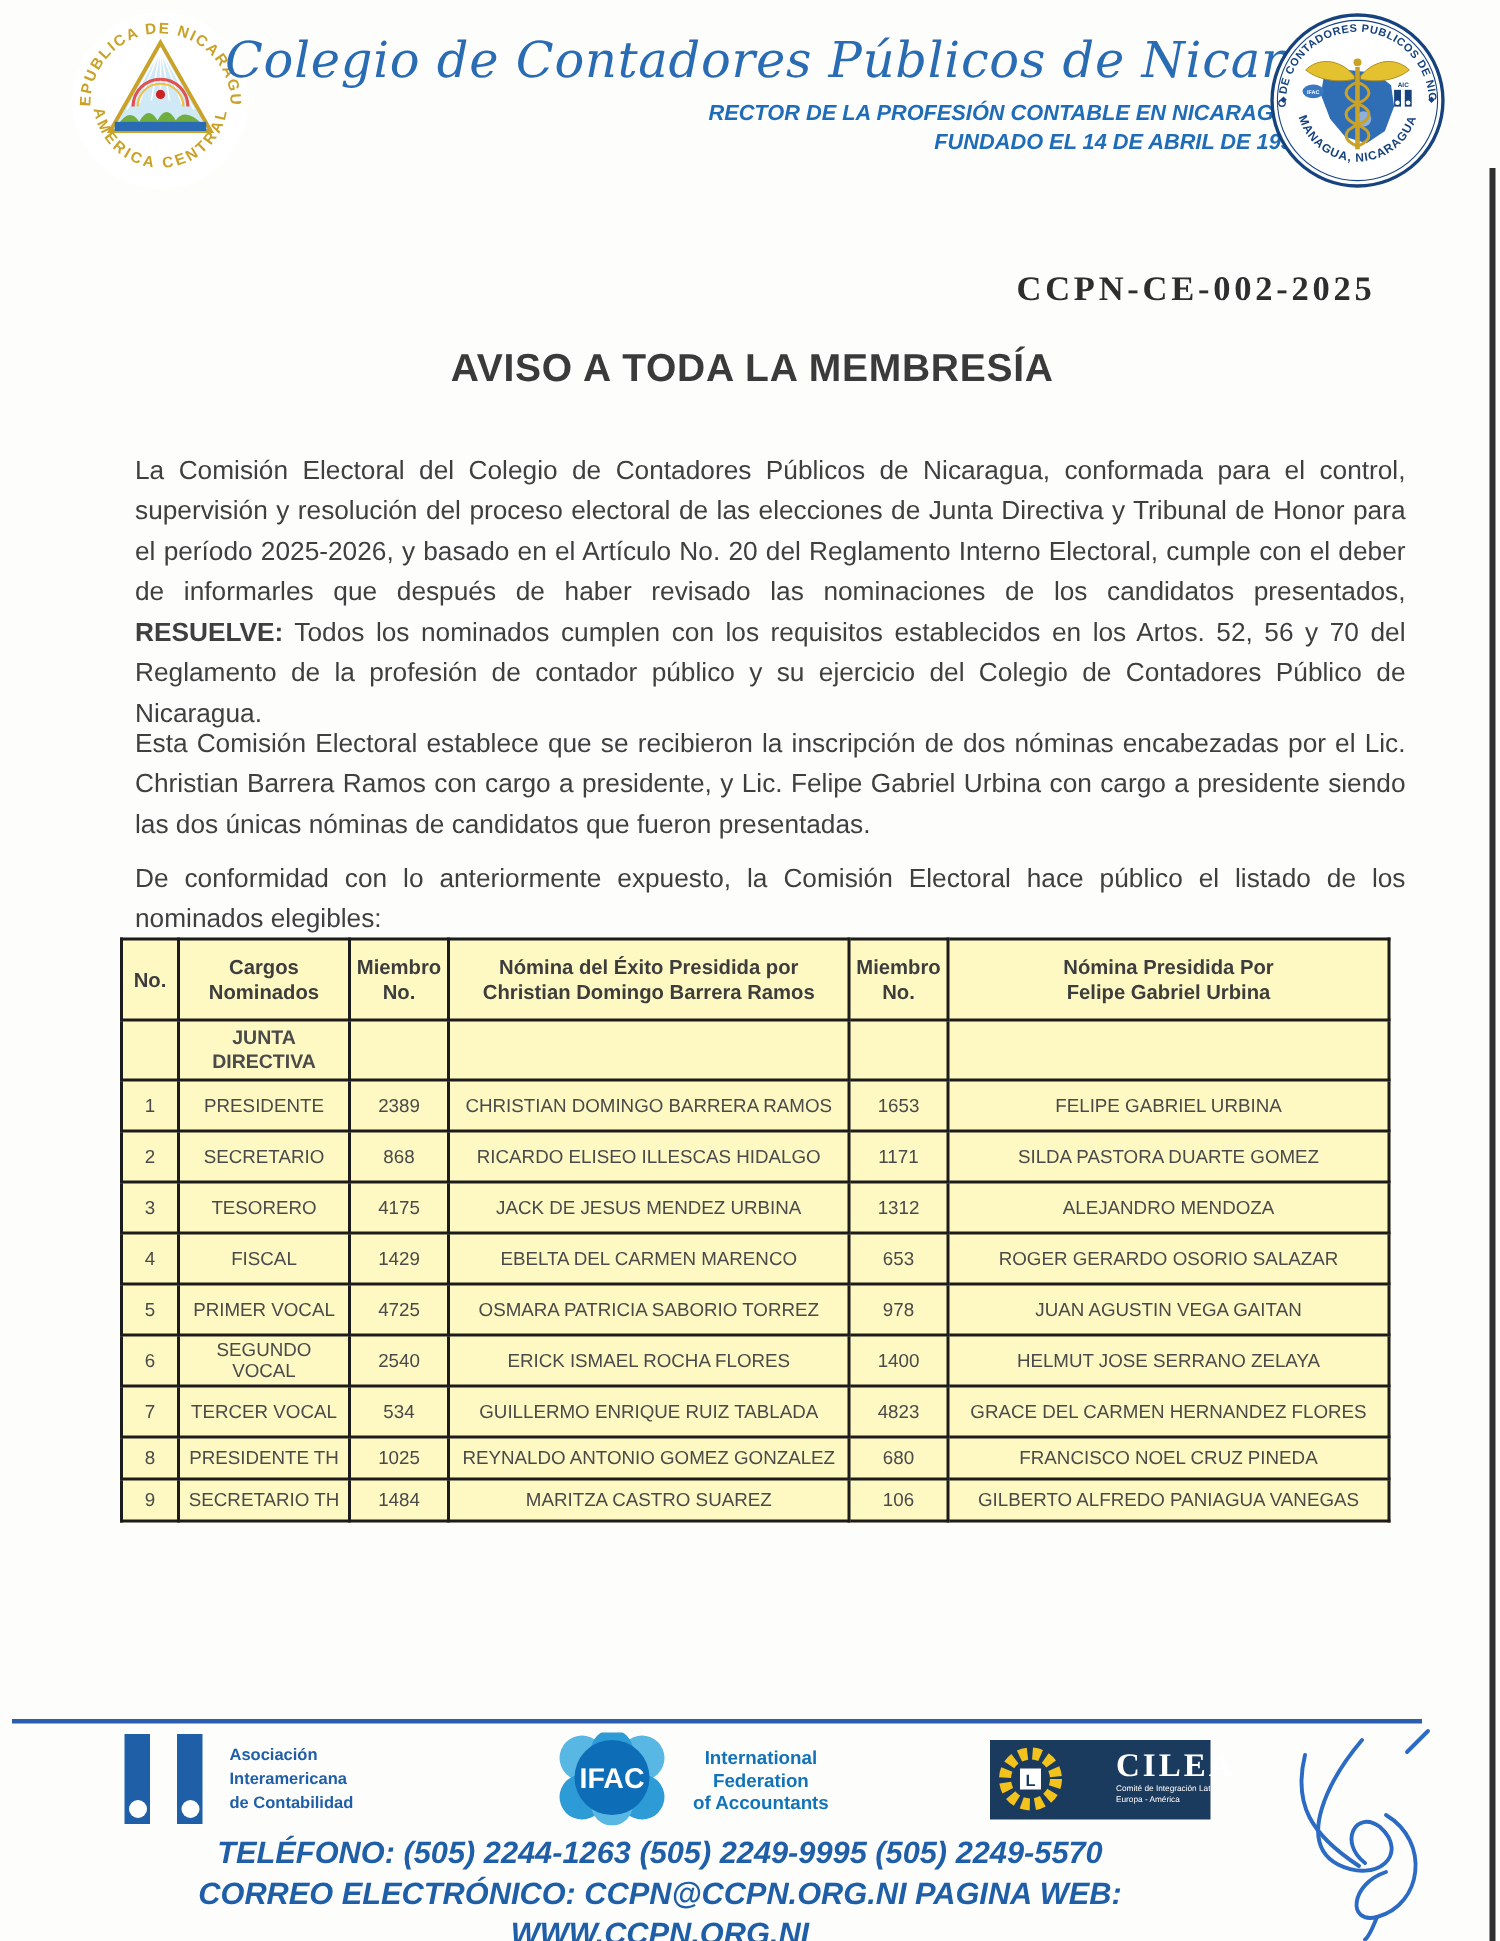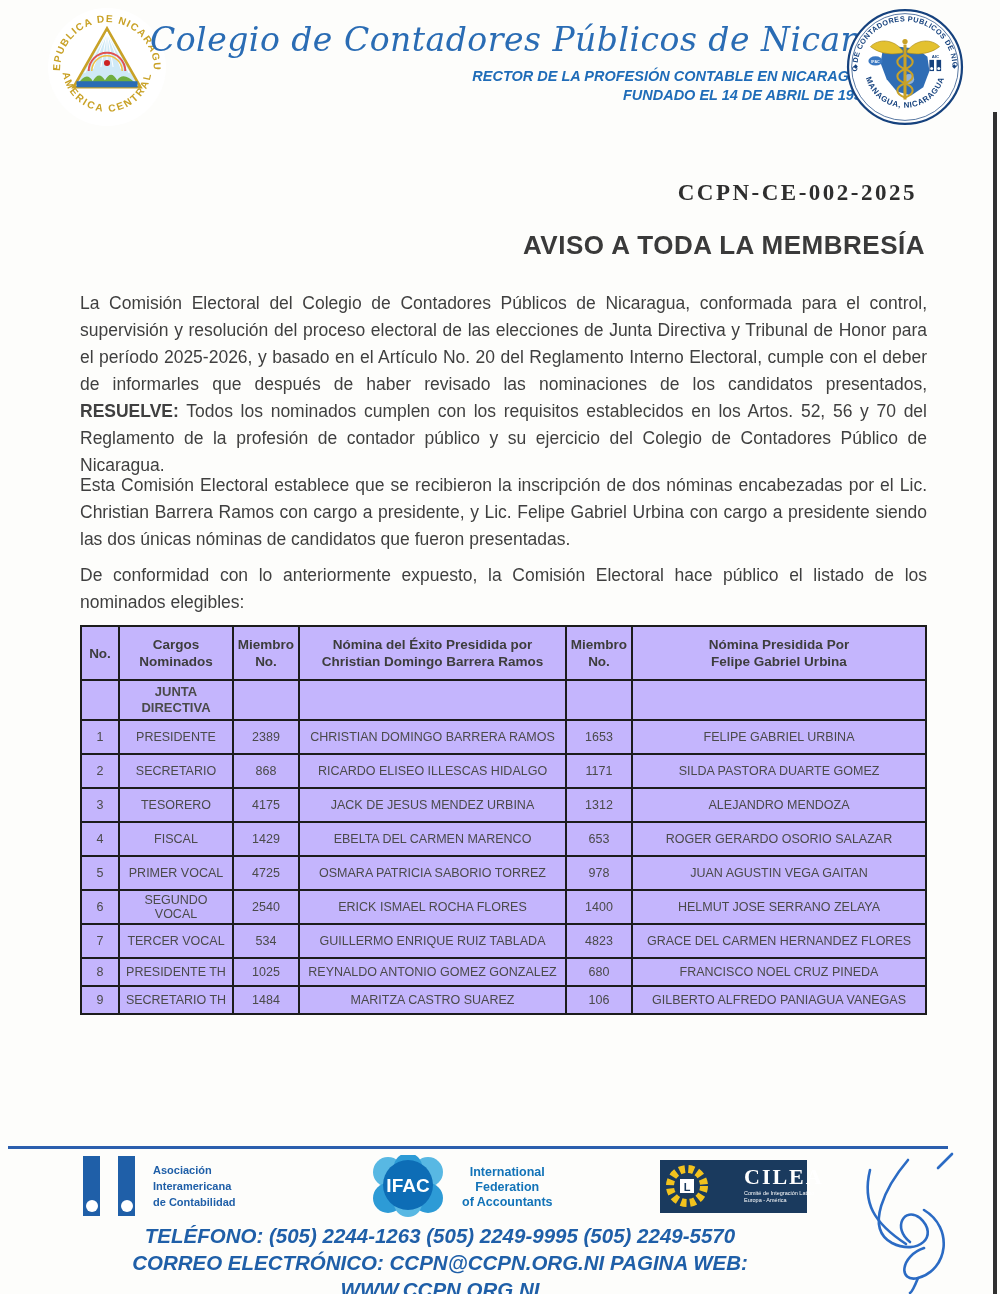--- a/index.html
+++ b/index.html
@@ -19,34 +19,34 @@
   .taglines{margin-top:8px;font-weight:bold;font-style:italic;font-size:14.5px;
     color:#1f6cb8;line-height:19px;text-align:right;}
   
   .reference{
     position:absolute;top:180px;right:83px;
     font-family:"Liberation Serif",serif;font-weight:bold;font-size:23px;
     letter-spacing:2.5px;color:#2e2e2e;
   }
   .notice-title{
     position:absolute;top:230px;left:78px;width:847px;margin:0;
-    text-align:right;font-size:26px;font-weight:bold;color:#3a3a3a;
+    text-align:center;font-size:26px;font-weight:bold;color:#3a3a3a;
     letter-spacing:0.5px;
   }
   .para{
-    position:absolute;left:78px;width:847px;margin:2px;
+    position:absolute;left:78px;width:847px;margin:12px;
     font-size:17.5px;line-height:27px;text-align:justify;color:#3f3f3f;
   }
   .p1{top:288px;}
   .p2{top:470px;}
   .p3{top:560px;}
   
   table.nominees{
     position:absolute;left:80px;top:625px;width:845px;
-    border-collapse:collapse;table-layout:fixed;background:#c4b5fd;
+    border-collapse:collapse;table-layout:fixed;background:#fef9c3;
   }
   table.nominees th,table.nominees td{
     border:2px solid #1c1c1c;text-align:center;vertical-align:middle;
     padding:1px 2px;overflow:hidden;
   }
   table.nominees th{
     height:50px;font-size:13.5px;font-weight:bold;color:#3d3d3d;
     white-space:pre-line;line-height:17px;
   }
   table.nominees td{font-size:12.5px;color:#4a4a4a;height:30px;}

